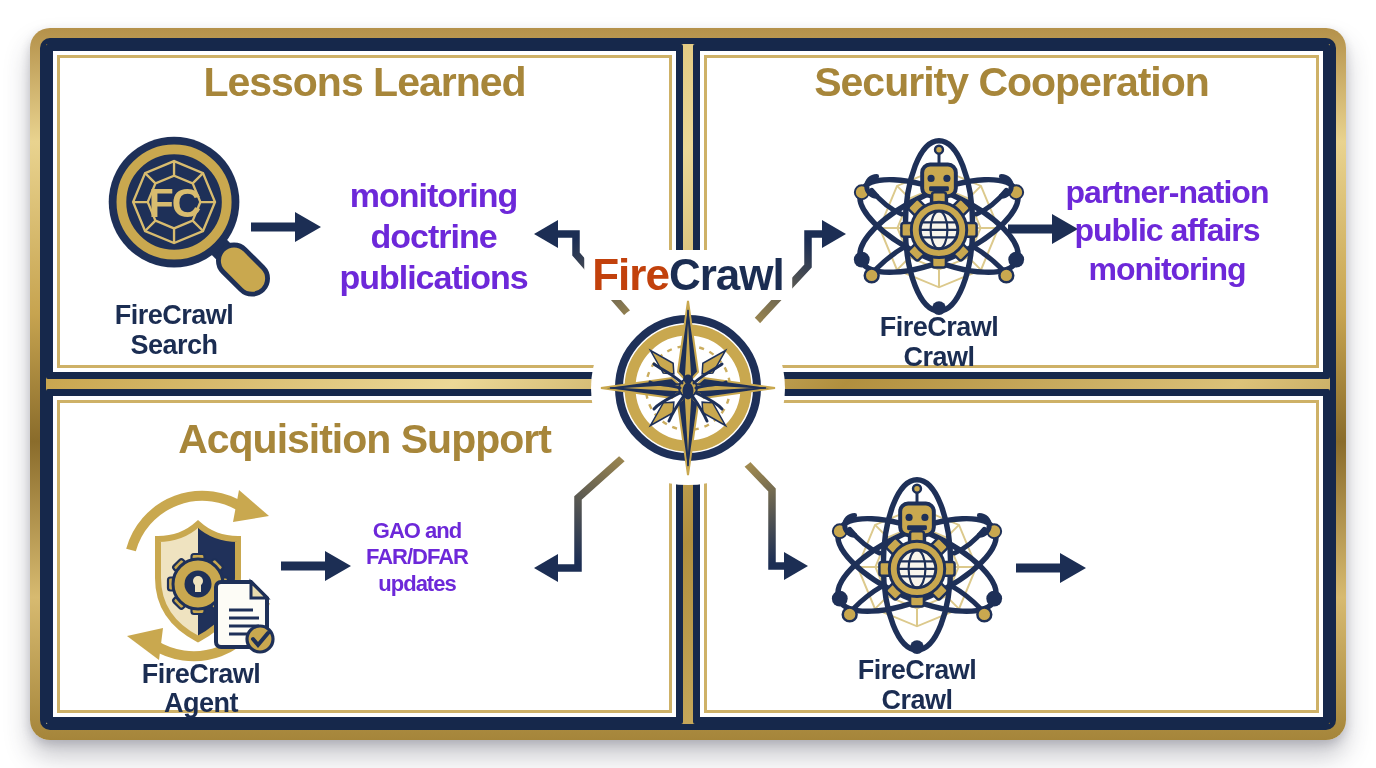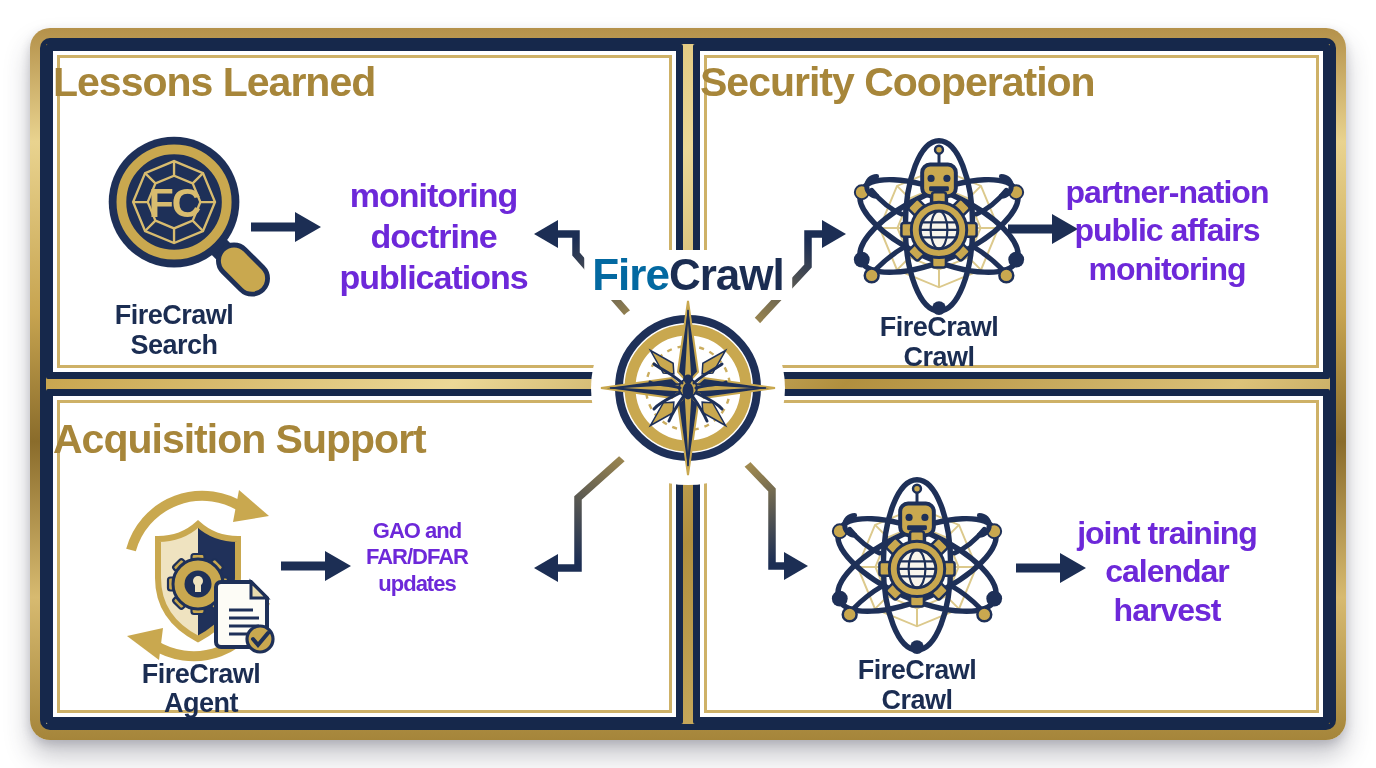--- a/index.html
+++ b/index.html
@@ -10,21 +10,21 @@
     padding:10px;border-radius:20px;
     background:linear-gradient(180deg,#b4914a 0%,#e9d38f 16%,#c7a450 40%,#8a6c2b 58%,#d7ba70 80%,#a5853a 100%);
     box-shadow:0 16px 26px rgba(50,50,70,.28),0 4px 10px rgba(50,50,70,.18);}
   .frame{width:100%;height:100%;box-sizing:border-box;background:#16284b;border-radius:10px;padding:6px;}
   .grid{width:100%;height:100%;box-sizing:border-box;display:grid;
     grid-template-columns:1fr 1fr;grid-template-rows:1fr 1fr;gap:10px;
     background:linear-gradient(135deg,#8f712e 0%,#caa852 18%,#ecd897 38%,#b18f3e 58%,#dcc279 78%,#96782f 100%);}
   .cell{position:relative;background:#ffffff;border:7px solid #16284b;box-sizing:border-box;border-radius:2px;
     box-shadow:inset 0 0 0 4px #ffffff,inset 0 0 0 7px rgba(203,173,95,.95);}
 
-  .q-title{position:absolute;left:0;right:0;margin:0;
+  .q-title{position:absolute;left:0;right:0;margin:0;text-align:center;
     font-size:41px;font-weight:700;letter-spacing:-1px;color:#a7863a;}
   .row1 .q-title{top:8px;} .row2 .q-title{top:20px;}
 
   .q-icon{position:absolute;}
   .q-tool{position:absolute;text-align:center;font-size:27px;font-weight:700;line-height:1.1;
     color:#1b2d52;white-space:pre-line;letter-spacing:-.5px;}
   .q-desc{position:absolute;text-align:center;font-weight:700;color:#6d28d9;
     line-height:1.2;white-space:pre-line;letter-spacing:-1px;}
   .q-arrow{position:absolute;width:70px;height:40px;}
 
@@ -47,21 +47,21 @@
   .q3 .q-icon{left:118px;top:62px;width:198px;height:198px;}
   .q3 .q-tool{left:97px;top:260px;width:240px;}
   .q3 .q-arrow{left:316px;top:152px;}
   .q3 .q-desc{left:352px;top:118px;width:230px;font-size:32px;}
 
   .overlay{position:absolute;left:0;top:0;width:1376px;height:768px;z-index:5;pointer-events:none;}
   .badge{position:absolute;left:588px;top:288px;width:200px;height:200px;z-index:6;}
   .wordmark{position:absolute;left:688px;top:250px;transform:translateX(-50%);z-index:7;
     background:#ffffff;padding:0 8px;white-space:nowrap;
     font-size:44px;font-weight:700;letter-spacing:-1px;}
-  .wm-fire{color:#0369a1;} .wm-crawl{color:#1b2d52;}
+  .wm-fire{color:#c2410c;} .wm-crawl{color:#1b2d52;}
   .hidden-defs{position:absolute;width:0;height:0;overflow:hidden;}
 </style>
 </head>
 <body>
 
 <svg class="hidden-defs" aria-hidden="true">
   <defs>
     <symbol id="sym-arrow" viewBox="0 0 70 40">
       <path d="M0,15.5 h44 v-10.5 L70,20 44,35 v-10.5 H0 Z" fill="#1C2E54"></path>
     </symbol>
@@ -269,23 +269,20 @@
                 <use href="#sym-robot"></use>
               </svg>
           </div>
           <div class="q-tool">FireCrawl
 Crawl</div>
           <div class="q-arrow">
             <svg width="70" height="40" viewBox="0 0 70 40">
                 <use href="#sym-arrow"></use>
               </svg>
           </div>
-          <div class="q-desc">joint training
-calendar
-harvest</div>
         </section>
 
       </div>
     </div>
   </div>
 
   <svg class="overlay" viewBox="0 0 1376 768">
     <defs>
       <linearGradient id="gradTL" gradientUnits="userSpaceOnUse" x1="650" y1="344" x2="570" y2="244">
         <stop offset="0" stop-color="#C2A14E"></stop>

